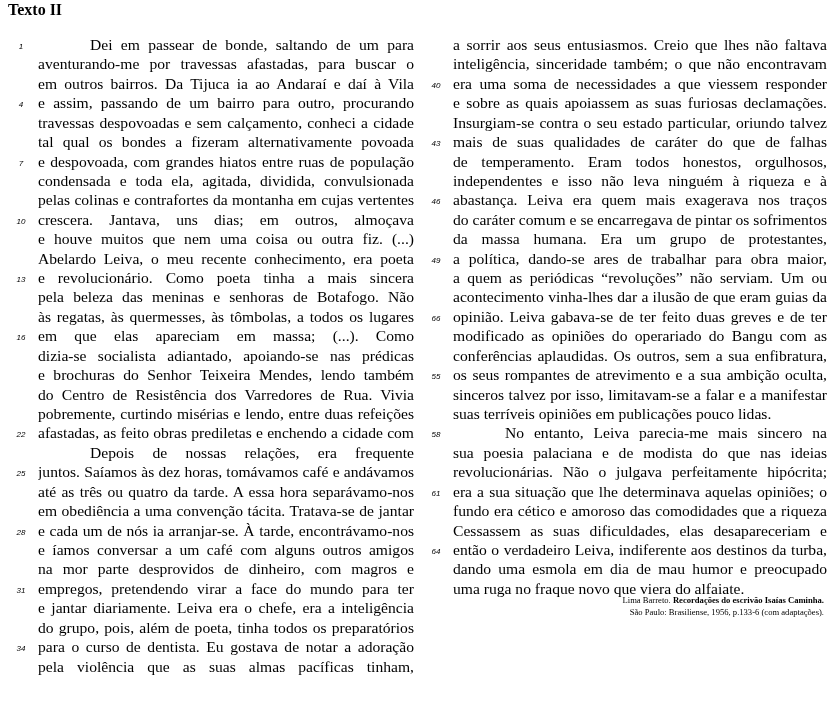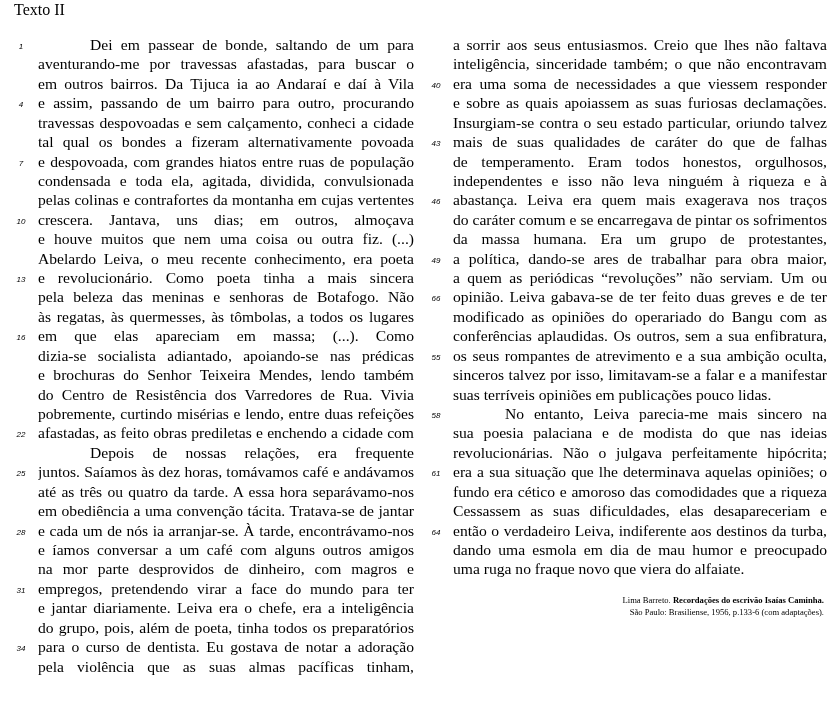--- a/index.html
+++ b/index.html
@@ -10,23 +10,23 @@
     body {
       width: 834px;
       height: 702px;
       position: relative;
       overflow: hidden;
       font-family: "Liberation Serif", serif;
       color: #000;
     }
     .heading {
       position: absolute;
-      left: 14px;
+      left: 8px;
       top: 0px;
-      font-weight: normal;
+      font-weight: bold;
       font-size: 16px;
       line-height: 20px;
     }
     .col {
       position: absolute;
       top: 35px;
     }
     .col-left { left: 38px; width: 376px; }
     .col-right { left: 453px; width: 374px; }
     .line {
@@ -227,20 +227,23 @@
       <span class="txt">da massa humana. Era um grupo de protestantes, detestando</span>
     </div>
     <div class="line">
       <span class="lnum">49</span>
       <span class="txt">a política, dando-se ares de trabalhar para obra maior,</span>
     </div>
     <div class="line">
       <span class="txt">a quem as periódicas “revoluções” não serviam. Um ou outro</span>
     </div>
     <div class="line">
+      <span class="txt">acontecimento vinha-lhes dar a ilusão de que eram guias da</span>
+    </div>
+    <div class="line">
       <span class="lnum">66</span>
       <span class="txt">opinião. Leiva gabava-se de ter feito duas greves e de ter</span>
     </div>
     <div class="line">
       <span class="txt">modificado as opiniões do operariado do Bangu com as suas</span>
     </div>
     <div class="line">
       <span class="txt">conferências aplaudidas. Os outros, sem a sua enfibratura,</span>
     </div>
     <div class="line">

